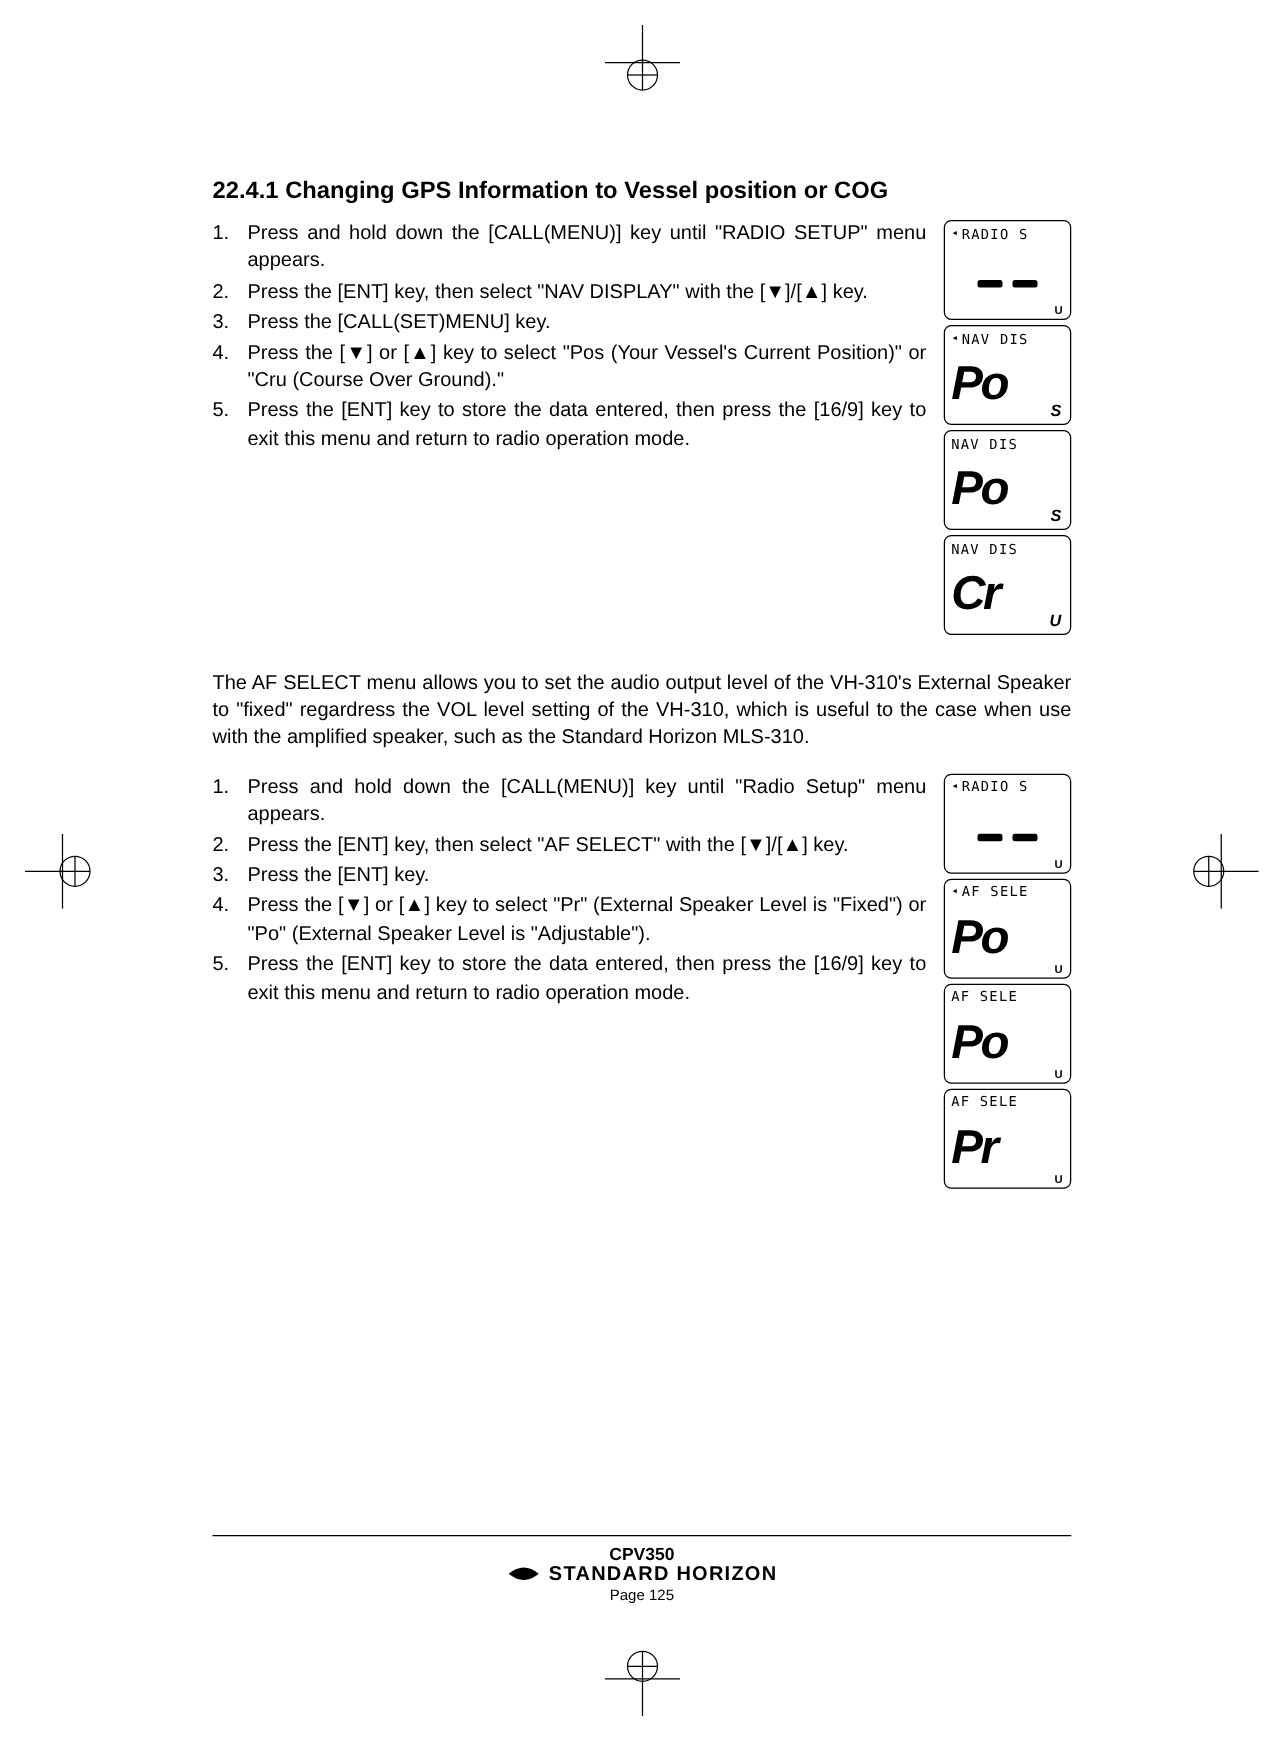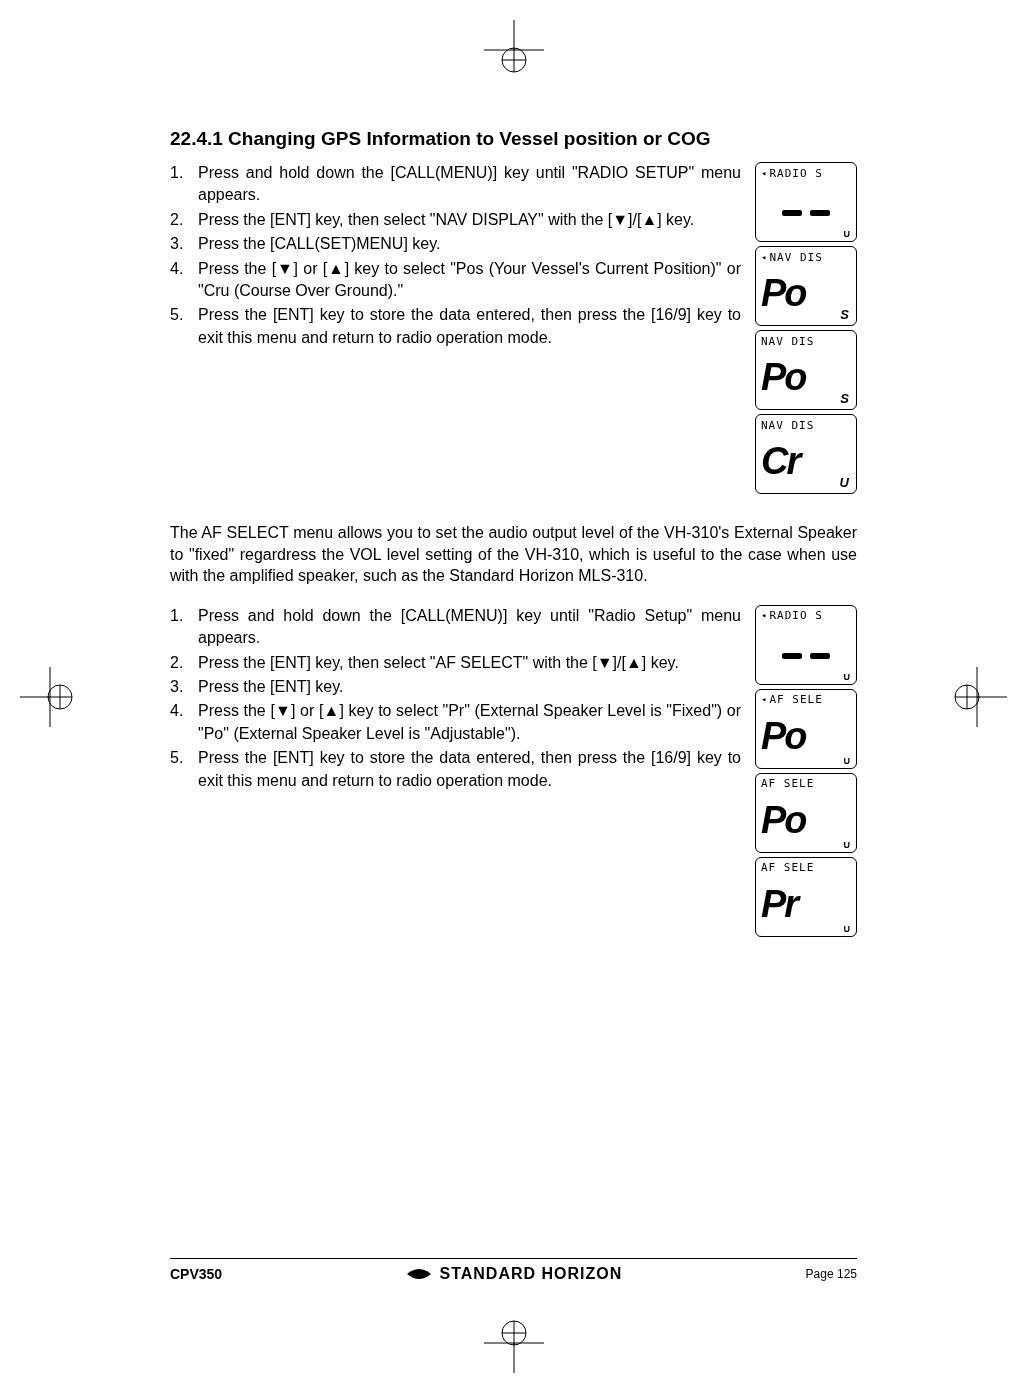--- a/index.html
+++ b/index.html
@@ -14,21 +14,21 @@
     .page {
       padding: 120px 170px 60px 170px;
       position: relative;
       height: 100%;
     }
     .section-heading {
       font-weight: bold;
       font-size: 19px;
       font-family: Arial, sans-serif;
       margin-bottom: 12px;
-      margin-top: 8px;
+      margin-top: 22px;
     }
     .intro-text {
       font-size: 16px;
       line-height: 1.35;
       margin-bottom: 18px;
       text-align: justify;
     }
     .content-row {
       display: flex;
       gap: 14px;
@@ -155,25 +155,25 @@
       position: absolute;
       bottom: 110px;
       left: 170px;
       right: 170px;
       border-top: 1px solid #000;
       padding-top: 6px;
       display: flex;
       align-items: center;
       justify-content: space-between;
       font-size: 14px;
+      flex-direction: column;
     }
     .footer-model { font-weight: bold; }
     .footer-logo {
       display: flex;
-      align-items: center;
       gap: 6px;
       font-weight: bold;
       font-size: 16px;
       letter-spacing: 1px;
     }
     .footer-page { font-size: 12px; }
   </style>
 </head>
 <body>
 

